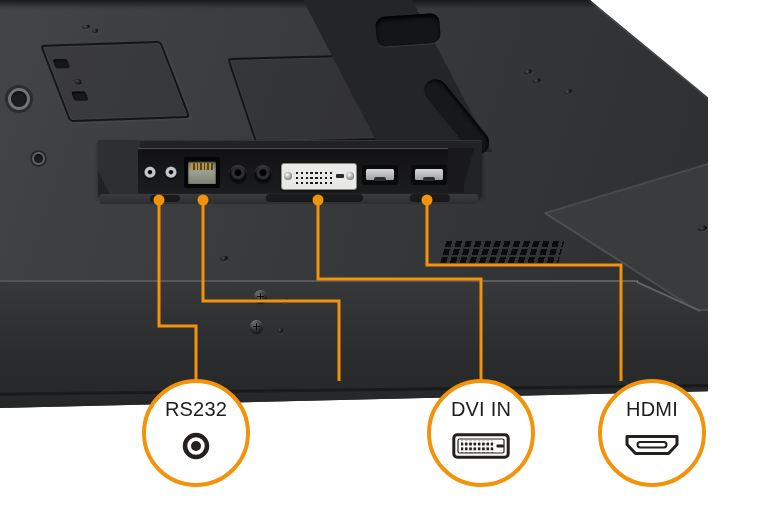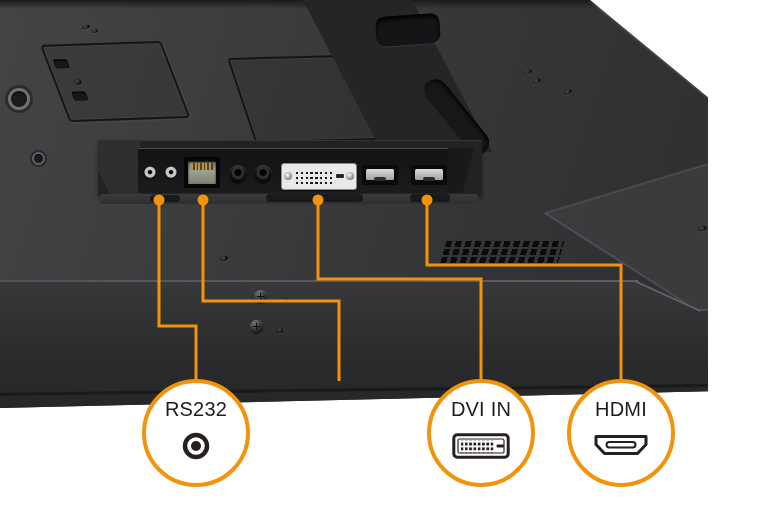--- a/index.html
+++ b/index.html
@@ -220,21 +220,21 @@
           </pattern>
         </defs>
         <rect x="1.8" y="1.8" width="54.4" height="22.4" rx="3.5" fill="none" stroke="#25201d" stroke-width="3"></rect>
         <rect x="6" y="6" width="46" height="14" rx="1.5" fill="none" stroke="#25201d" stroke-width="1.2"></rect>
         <rect x="9" y="7.6" width="32.5" height="12" fill="url(#dvipins)"></rect>
         <rect x="44.5" y="11.4" width="7.5" height="3.2" rx="1" fill="#25201d"></rect>
       </svg>
     </div>
   </div>
 
-  <div class="badge" style="left:567px;">
+  <div class="badge" style="left:598px;">
     <div class="badge-label">HDMI</div>
     <div class="badge-iconbox">
       <svg width="58" height="26" viewBox="0 0 58 26">
         <path d="M4,3.5 H54 V11.5 L45.5,20.5 H12.5 L4,11.5 Z" fill="none" stroke="#25201d" stroke-width="3" stroke-linejoin="round"></path>
         <rect x="14.5" y="9" width="29" height="5.5" rx="2.7" fill="none" stroke="#25201d" stroke-width="2"></rect>
       </svg>
     </div>
   </div>
 
 </div>

